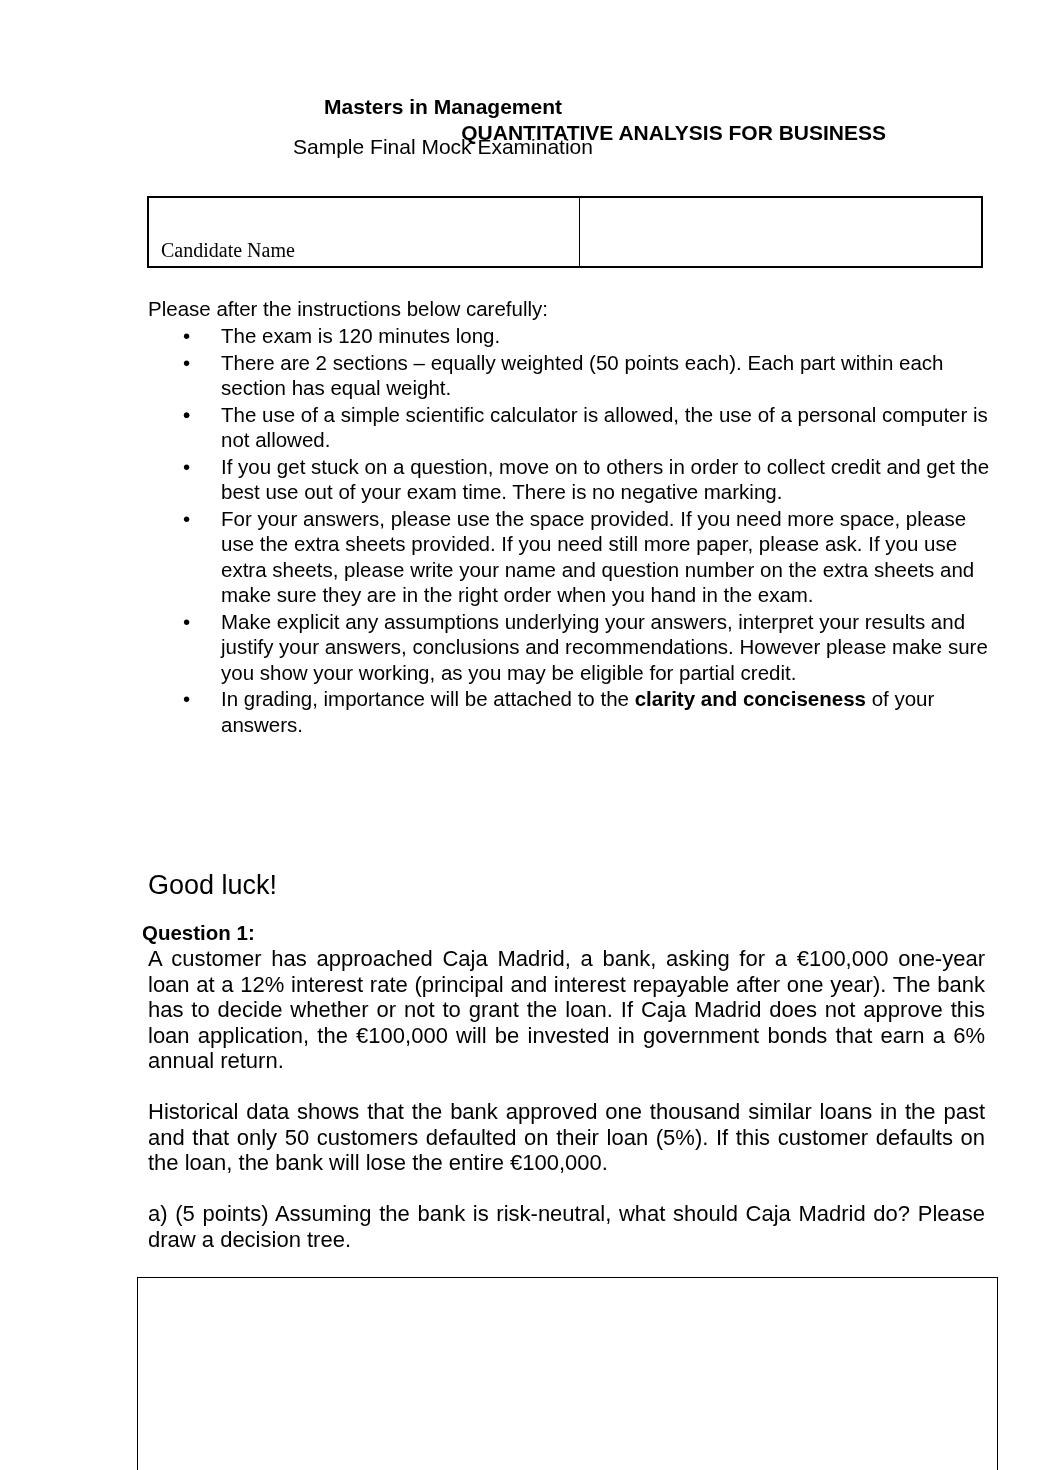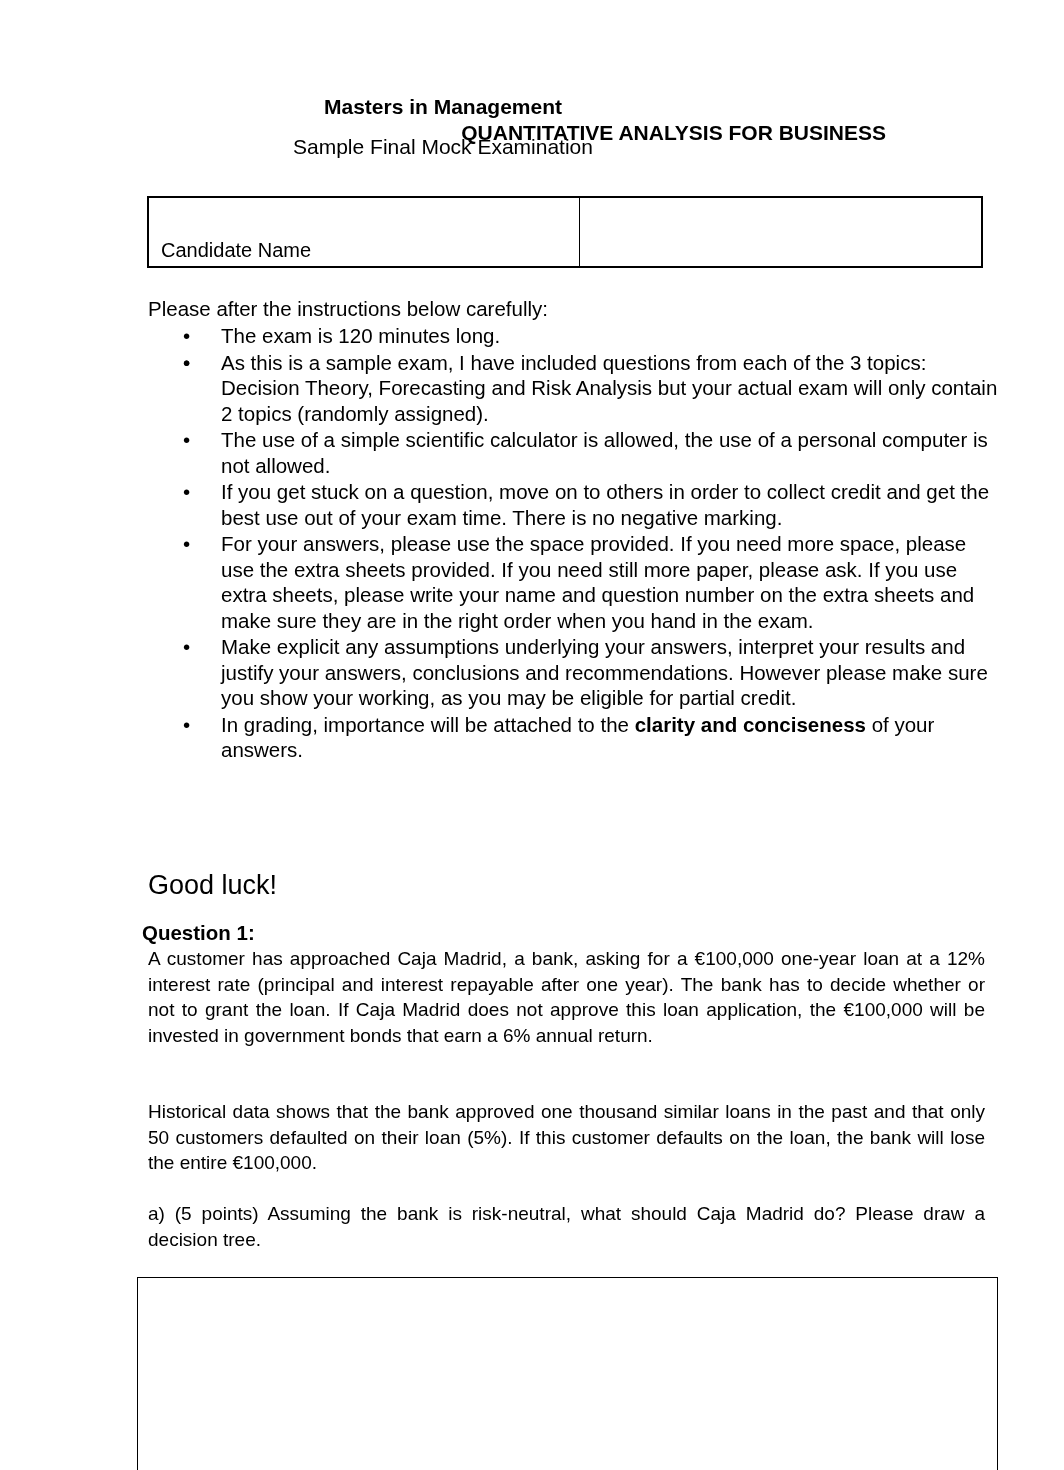--- a/index.html
+++ b/index.html
@@ -10,32 +10,32 @@
   .header { position: absolute; left: 0; width: 886px; text-align: center; }
   .h1 { top: 95px; font-weight: bold; font-size: 21px; }
   .h2 { top: 121px; font-weight: bold; font-size: 21px; text-align: right; }
   .h3 { top: 135px; font-size: 21px; }
 
   .cand-table {
     position: absolute; left: 147px; top: 196px; width: 836px; height: 72px;
     border: 2px solid #000; box-sizing: border-box; display: flex;
   }
   .cand-label { width: 430px; border-right: 1.5px solid #000; position: relative; }
-  .cand-label span { position: absolute; left: 12px; bottom: 4px; font-size: 20px; }
+  .cand-label span { position: absolute; left: 12px; bottom: 4px; font-size: 20px; font-family: Liberation Serif, serif; }
   .cand-value { flex: 1; }
 
   .instr-intro { position: absolute; left: 148px; top: 297px; font-size: 20.5px; }
   ul.instr {
     position: absolute; left: 148px; top: 323px; width: 850px; margin: 0; padding: 0; list-style: none;
   }
   ul.instr li { position: relative; padding-left: 73px; font-size: 20.5px; line-height: 25.5px; margin-bottom: 1px; }
   ul.instr li .bullet { position: absolute; left: 35px; top: 0; }
   .good { position: absolute; left: 148px; top: 870px; font-size: 27px; }
   .q-title { position: absolute; left: 142px; top: 921px; font-size: 20.5px; font-weight: bold; }
-  .para { position: absolute; left: 148px; width: 837px; font-size: 19px; line-height: 25.5px; text-align: justify; }
+  .para { position: absolute; left: 148px; width: 837px; font-size: 22px; line-height: 25.5px; text-align: justify; }
   .p1 { top: 946px; }
   .p2 { top: 1099px; }
   .qa { top: 1201px; font-weight: normal; }
   .answer-box {
     position: absolute; left: 137px; top: 1277px; width: 861px; height: 200px;
     border: 1.5px solid #000; box-sizing: border-box;
   }
 </style>
 </head>
 <body>
@@ -47,22 +47,22 @@
 <div class="cand-table">
   <div class="cand-label">
     <span>Candidate Name</span>
   </div>
   <div class="cand-value"></div>
 </div>
 
 <div class="instr-intro">Please after the instructions below carefully:</div>
 <ul class="instr">
   <li><span class="bullet">•</span><span>The exam is 120 minutes long.</span></li>
+  <li><span class="bullet">•</span><span>There are 2 sections – equally weighted (50 points each). Each part within each section has equal weight.</span></li>
   <li><span class="bullet">•</span></li>
-  <li><span class="bullet">•</span><span>As this is a sample exam, I have included questions from each of the 3 topics: Decision Theory, Forecasting and Risk Analysis but your actual exam will only contain 2 topics (randomly assigned).</span></li>
   <li><span class="bullet">•</span><span>The use of a simple scientific calculator is allowed, the use of a personal computer is not allowed.</span></li>
   <li><span class="bullet">•</span><span>If you get stuck on a question, move on to others in order to collect credit and get the best use out of your exam time. There is no negative marking.</span></li>
   <li><span class="bullet">•</span><span>For your answers, please use the space provided. If you need more space, please use the extra sheets provided. If you need still more paper, please ask. If you use extra sheets, please write your name and question number on the extra sheets and make sure they are in the right order when you hand in the exam.</span></li>
   <li><span class="bullet">•</span><span>Make explicit any assumptions underlying your answers, interpret your results and justify your answers, conclusions and recommendations. However please make sure you show your working, as you may be eligible for partial credit.</span></li>
   <li><span class="bullet">•</span><span>In grading, importance will be attached to the </span><b>clarity and conciseness</b><span> of your answers.</span></li>
 </ul>
 
 <div class="good">Good luck!</div>
 
 <div class="q-title">Question 1:</div>

